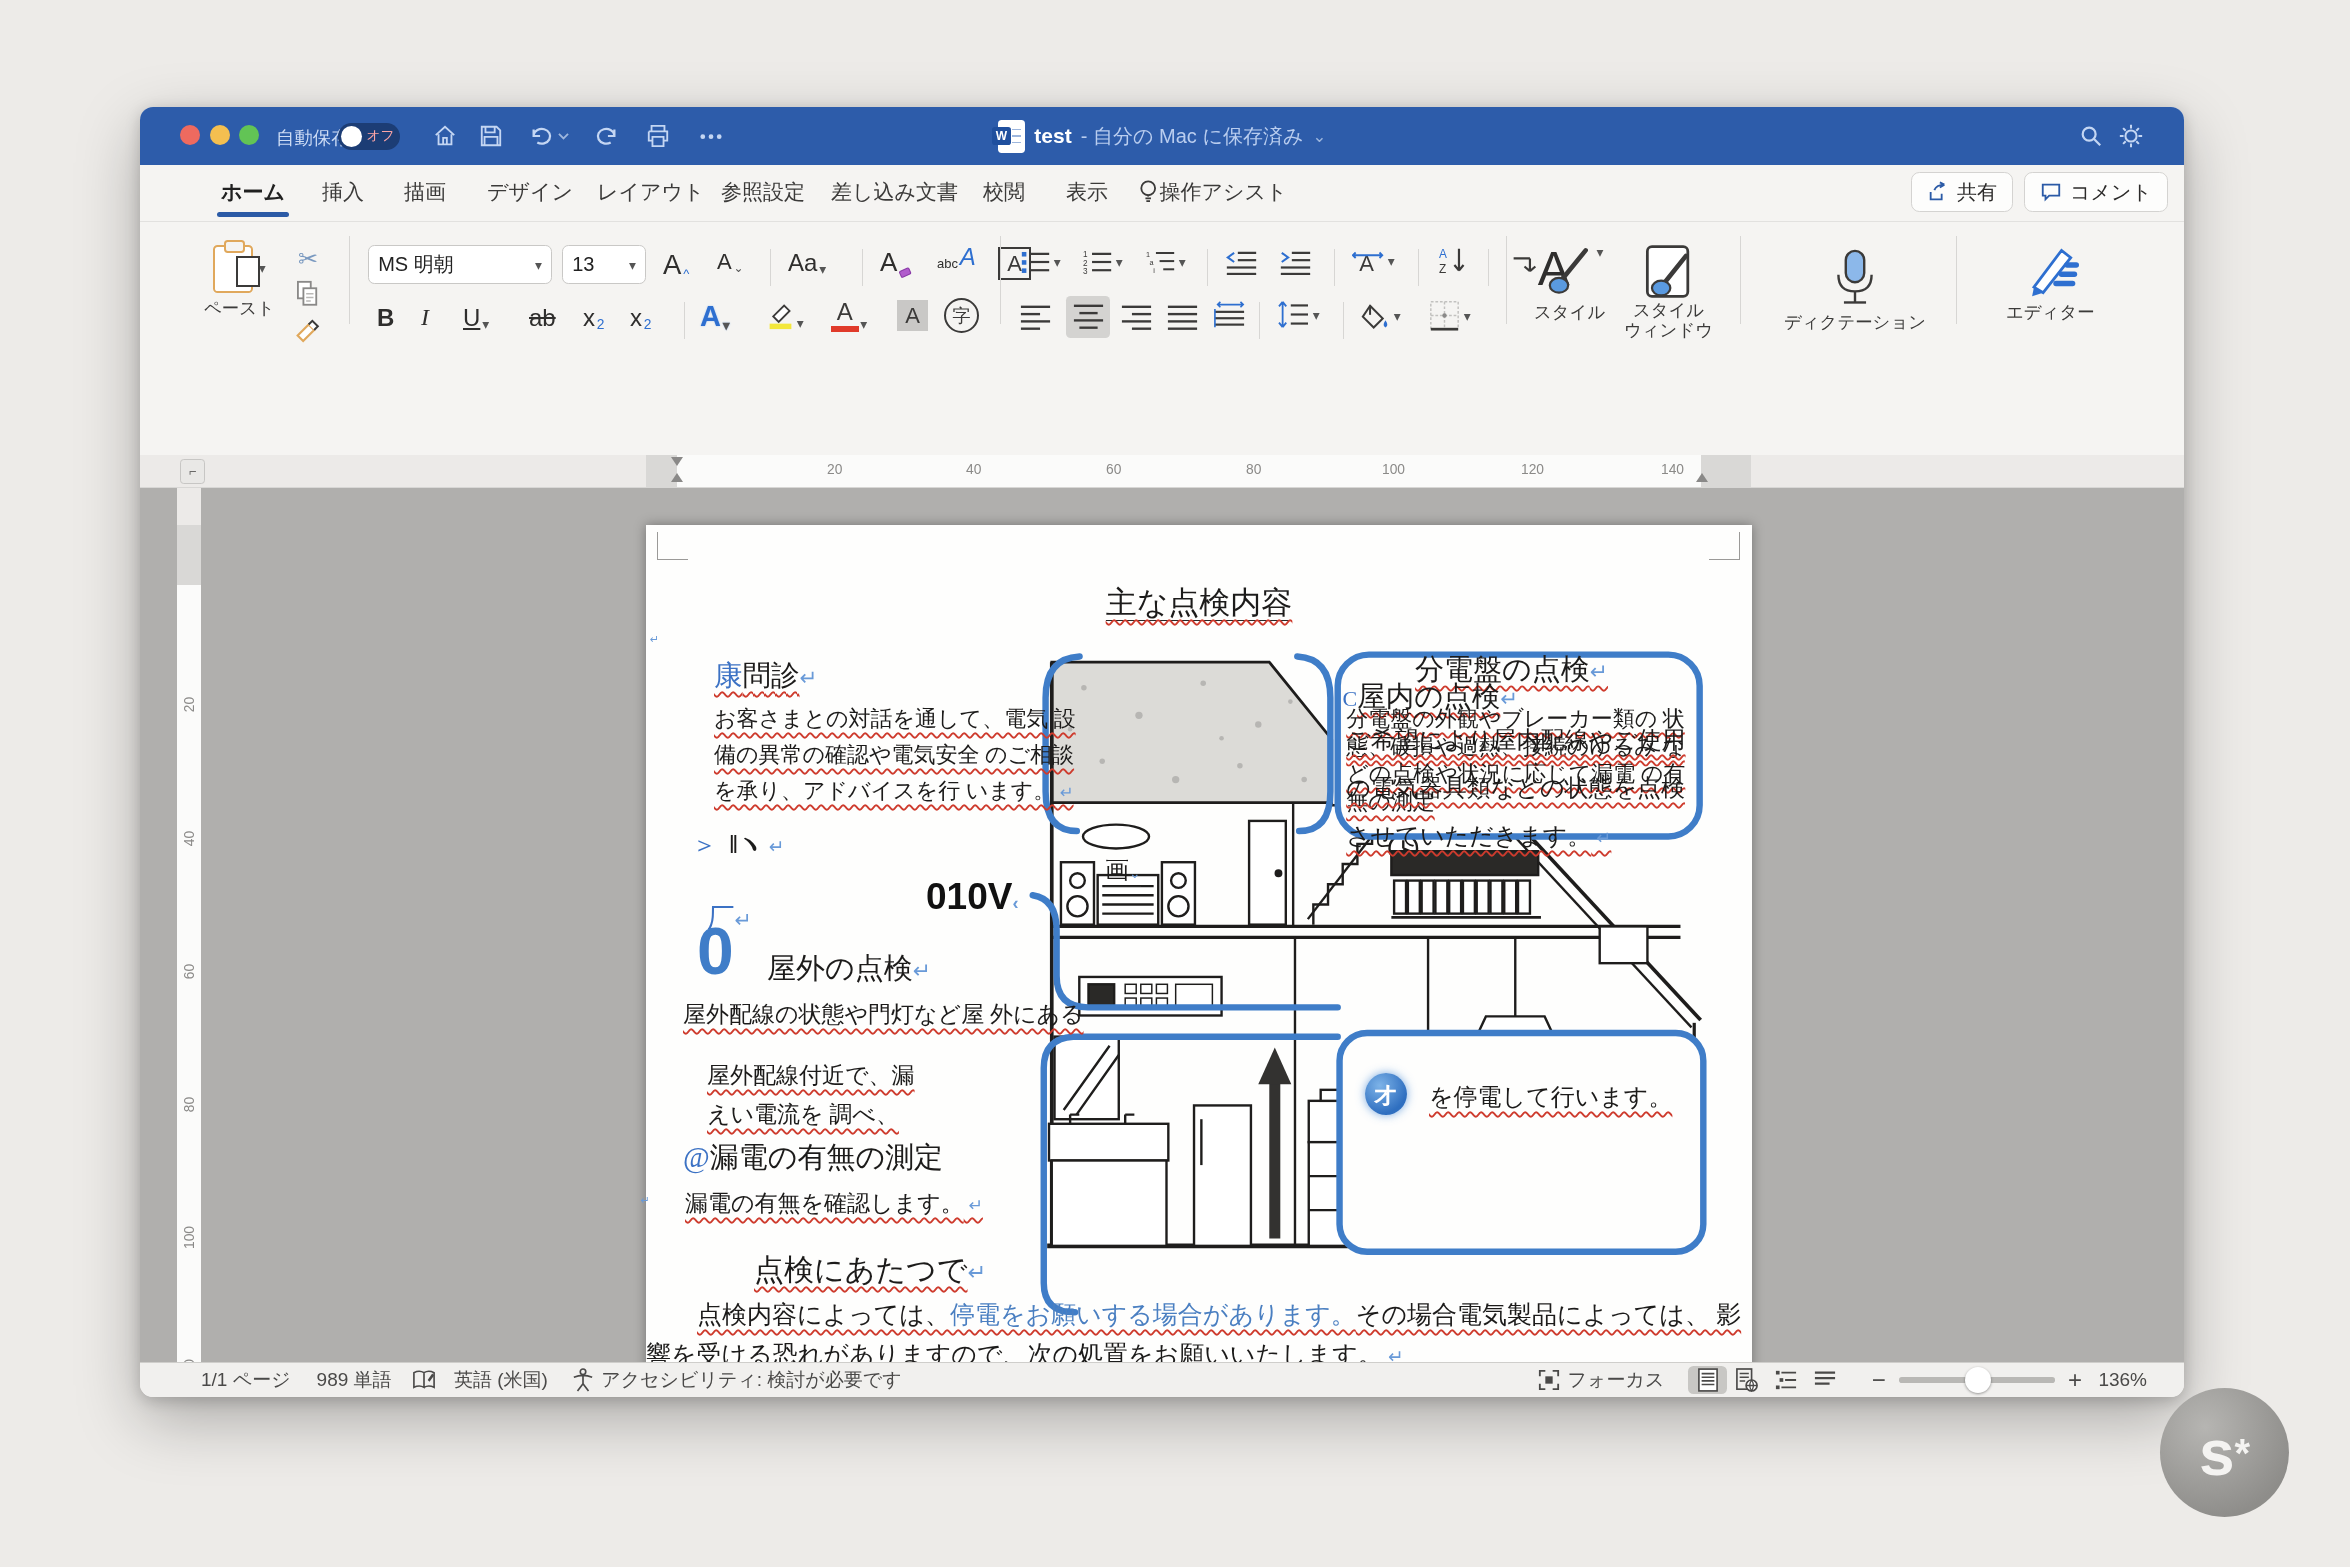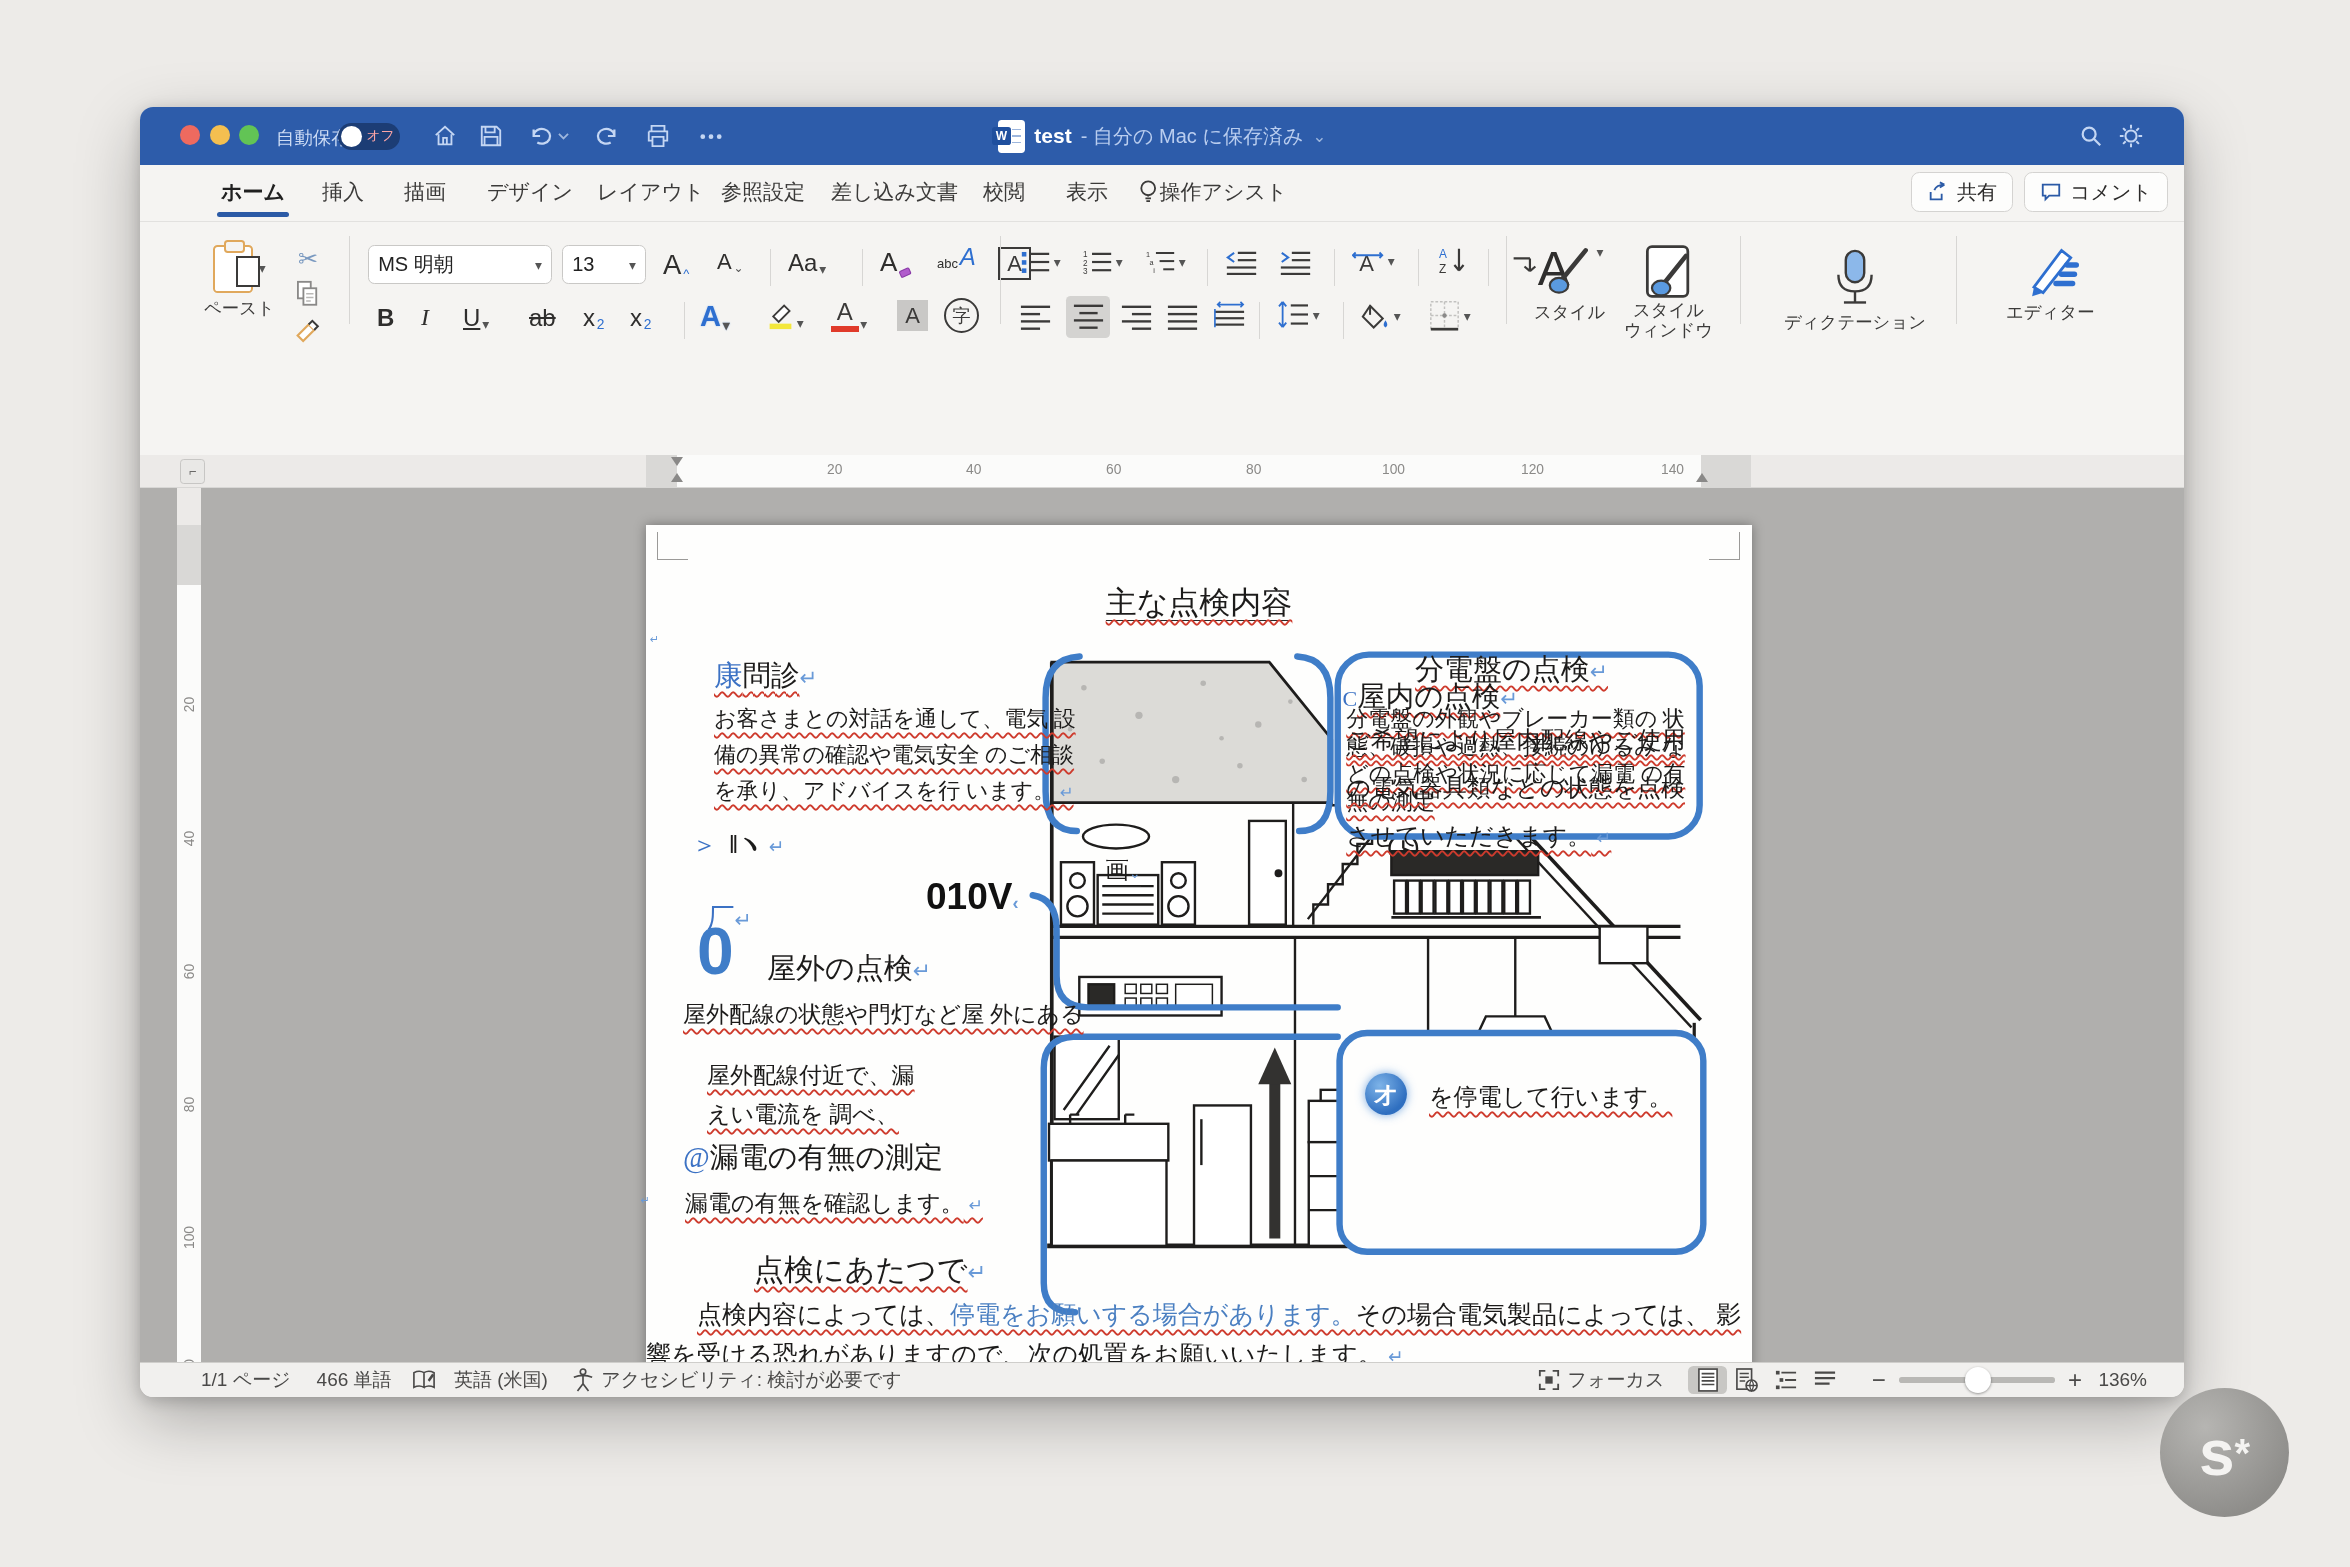--- a/index.html
+++ b/index.html
@@ -776,21 +776,21 @@
       </div>
       <div class="abs serif" style="left:0px; top:770px; width:1097px; font-size:25px; line-height:40px; text-indent:51px; z-index:3">
         <span class="sq">点検内容によっては、</span><span class="sq" style="color:#4a7fc1">停電をお願いする場合があります。</span><span class="sq">その場合電気製品によっては、 影響を受ける恐れがありますので、次の処置をお願いいたします。</span><span class="ret"> ↵</span>
       </div>
 
     </div>
   </div>
 
   <div class="statusbar">
     <span class="sb" style="margin-left:61px">1/1 ページ</span>
-    <span class="sb" style="margin-left:26px">466 単語</span>
+    <span class="sb" style="margin-left:26px">989 単語</span>
     <span class="sb-ic" style="margin-left:20px">
       <svg width="24" height="22" viewBox="0 0 26 24">
           <path d="M2 4 q6 -3 11 0 V20 q-5 -3 -11 0 Z M13 4 q5 -3 11 0 V20 q-6 -3 -11 0" fill="none" stroke="#4a4948" stroke-width="1.8"></path>
           <path d="M17 12 L22 5 L24 7 L19 14 Z" fill="#4a4948"></path>
         </svg>
     </span>
     <span class="sb" style="margin-left:18.4px">英語 (米国)</span>
     <span class="sb-ic" style="margin-left:24px">
       <svg width="22" height="24" viewBox="0 0 24 26">
           <circle cx="12" cy="4" r="3" fill="none" stroke="#4a4948" stroke-width="1.8"></circle>

